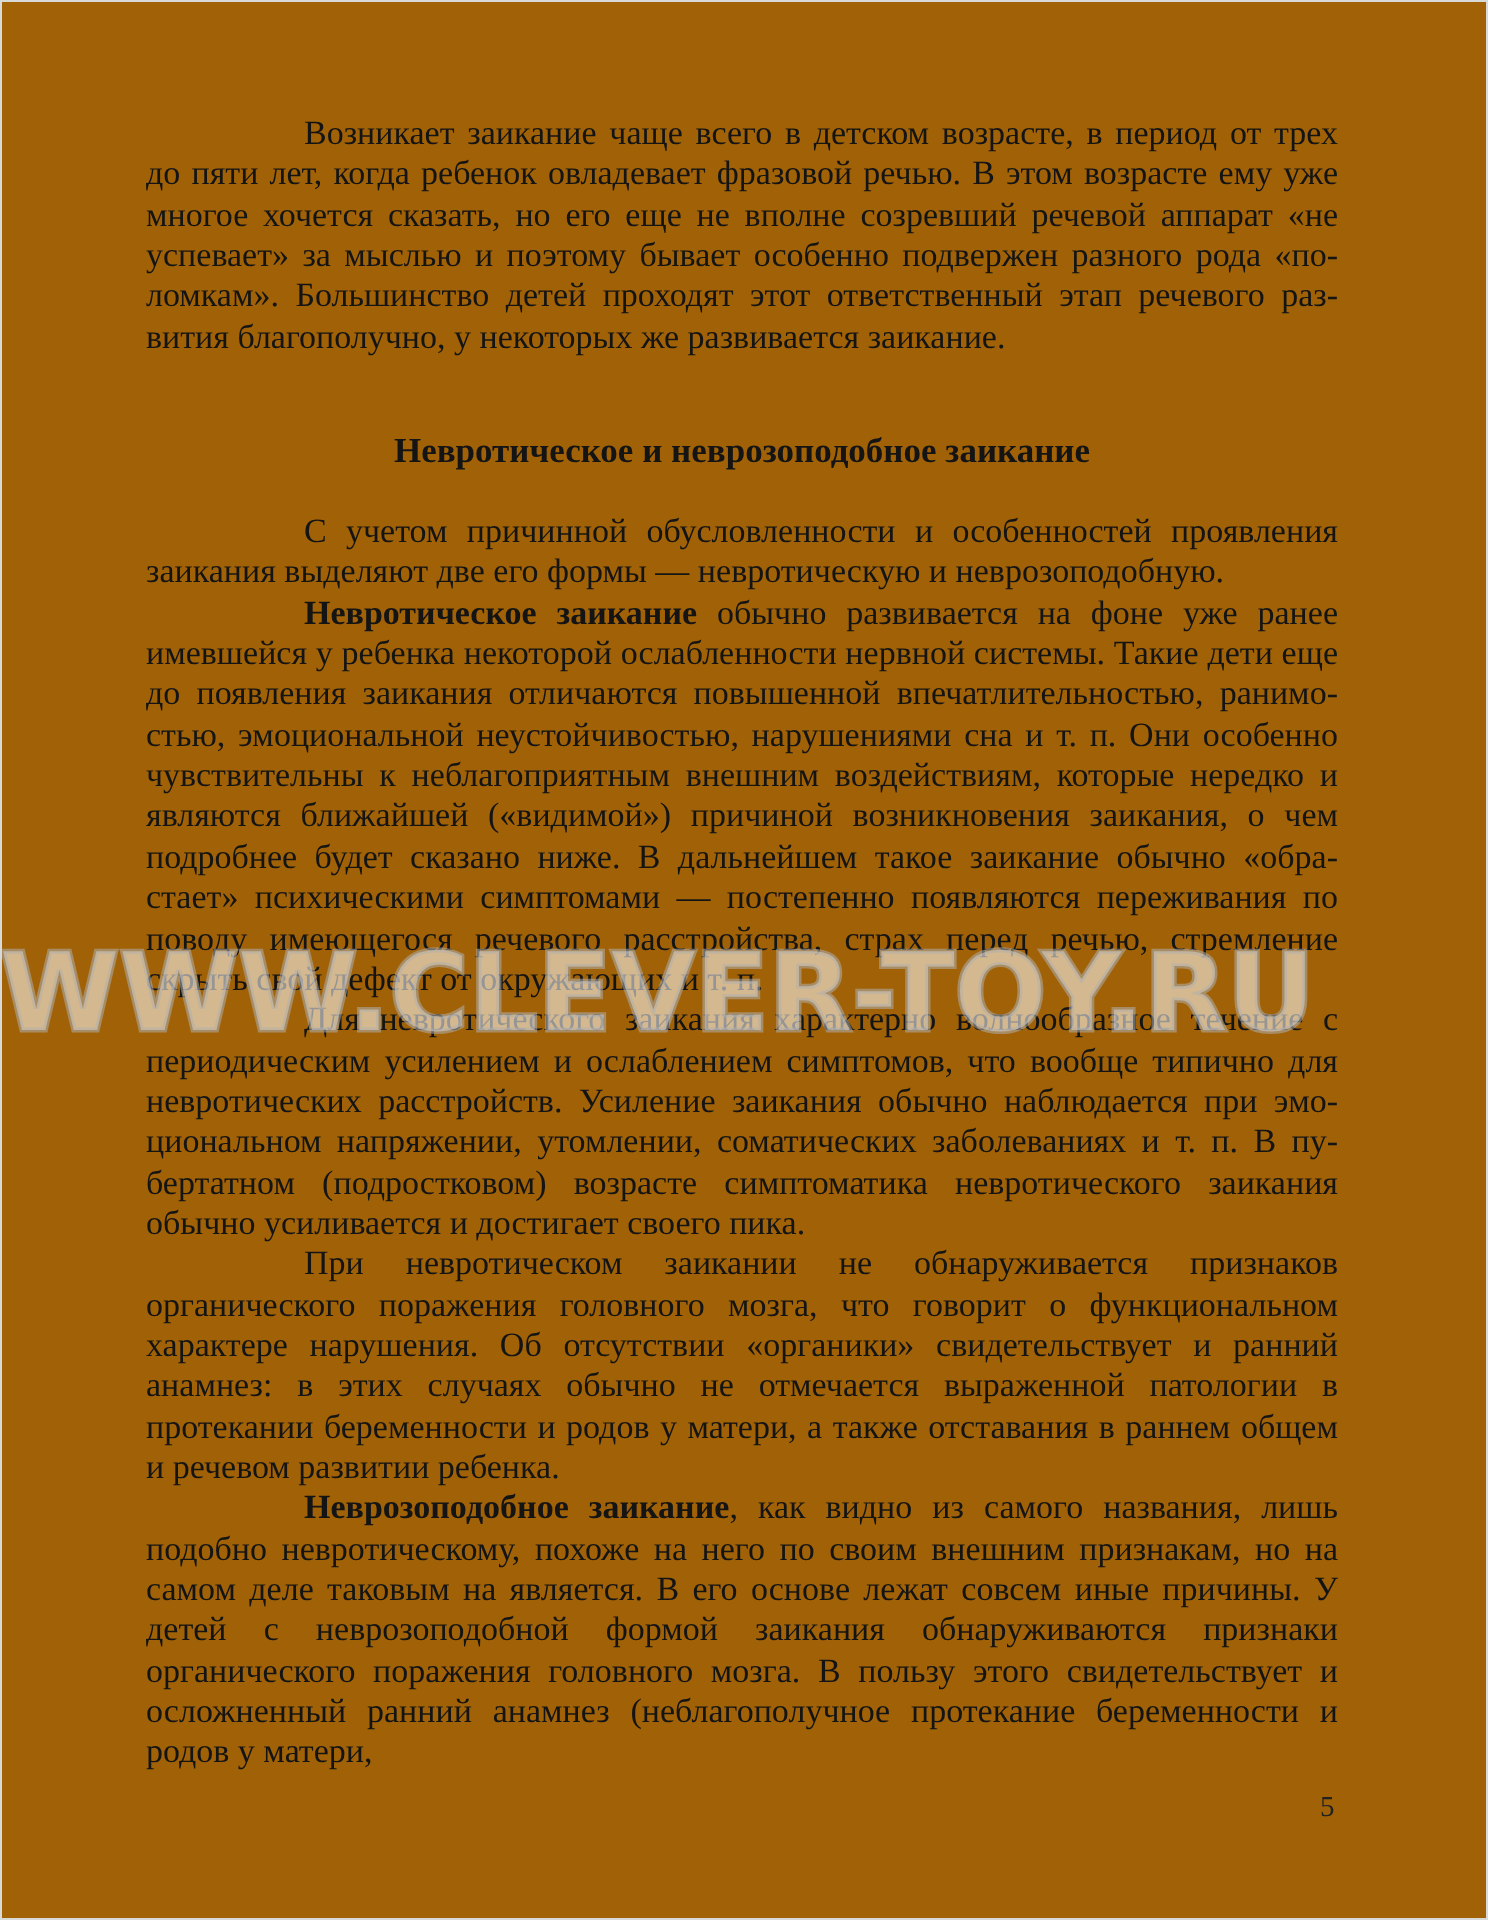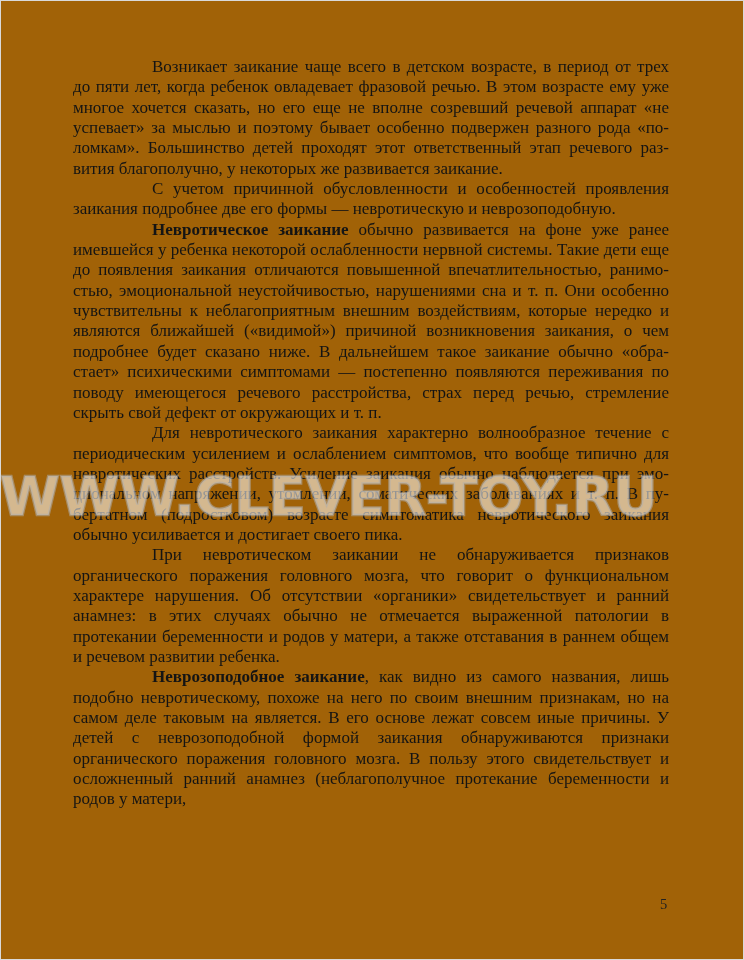--- a/index.html
+++ b/index.html
@@ -78,22 +78,23 @@
 </style>
 </head>
 <body>
 
 <div class="page">
   <div class="page-border"></div>
 
   <main class="content">
     <p class="para"><b class="lead"></b><span>Возникает заикание чаще всего в детском возрасте, в период от трех до пяти лет, когда ребенок овладевает фразовой речью. В этом возрасте ему уже многое хочется сказать, но его еще не вполне созревший речевой аппарат «не успевает» за мыслью и поэтому бывает особенно подвержен разного рода «по­ломкам». Большинство детей проходят этот ответственный этап речевого раз­вития благополучно, у некоторых же развивается заикание.</span></p>
 
+    <h1 class="heading">Невротическое и неврозоподобное заикание</h1>
 
-    <p class="para"><b class="lead"></b><span>С учетом причинной обусловленности и особенностей проявления заика­ния подробнее две его формы — невротическую и неврозоподобную.</span></p>
+    <p class="para"><b class="lead"></b><span>С учетом причинной обусловленности и особенностей проявления заика­ния выделяют две его формы — невротическую и неврозоподобную.</span></p>
 
     <p class="para"><b class="lead">Невротическое заикание</b><span> обычно развивается на фоне уже ранее имев­шейся у ребенка некоторой ослабленности нервной системы. Такие дети еще до появления заикания отличаются повышенной впечатлительностью, ранимо­стью, эмоциональной неустойчивостью, нарушениями сна и т. п. Они особенно чувствительны к неблагоприятным внешним воздействиям, которые нередко и являются ближайшей («видимой») причиной возникновения заикания, о чем подробнее будет сказано ниже. В дальнейшем такое заикание обычно «обра­стает» психическими симптомами — постепенно появляются переживания по поводу имеющегося речевого расстройства, страх перед речью, стремление скрыть свой дефект от окружающих и т. п.</span></p>
 
     <p class="para"><b class="lead"></b><span>Для невротического заикания характерно волнообразное течение с перио­дическим усилением и ослаблением симптомов, что вообще типично для не­вротических расстройств. Усиление заикания обычно наблюдается при эмо­циональном напряжении, утомлении, соматических заболеваниях и т. п. В пу­бертатном (подростковом) возрасте симптоматика невротического заикания обычно усиливается и достигает своего пика.</span></p>
 
     <p class="para"><b class="lead"></b><span>При невротическом заикании не обнаруживается признаков органического поражения головного мозга, что говорит о функциональном характере нару­шения. Об отсутствии «органики» свидетельствует и ранний анамнез: в этих случаях обычно не отмечается выраженной патологии в протекании беремен­ности и родов у матери, а также отставания в раннем общем и речевом разви­тии ребенка.</span></p>
 
     <p class="para"><b class="lead">Неврозоподобное заикание</b><span>, как видно из самого названия, лишь подобно невротическому, похоже на него по своим внешним признакам, но на самом деле таковым на является. В его основе лежат совсем иные причины. У детей с неврозоподобной формой заикания обнаруживаются признаки органическо­го поражения головного мозга. В пользу этого свидетельствует и осложненный ранний анамнез (неблагополучное протекание беременности и родов у матери,</span></p>
   </main>
 

